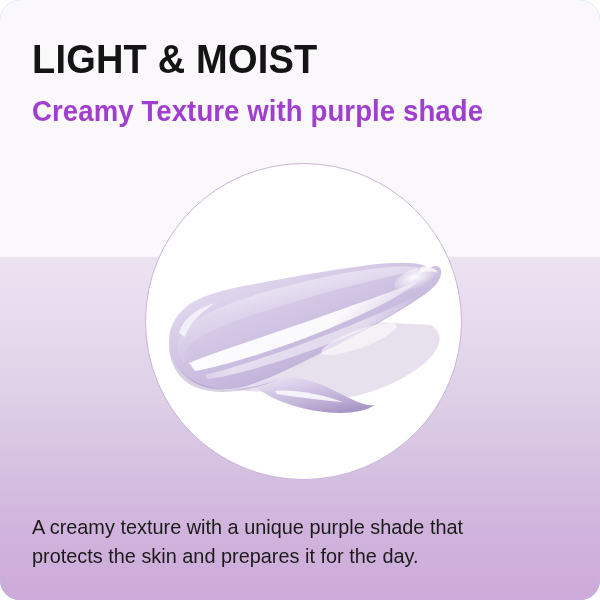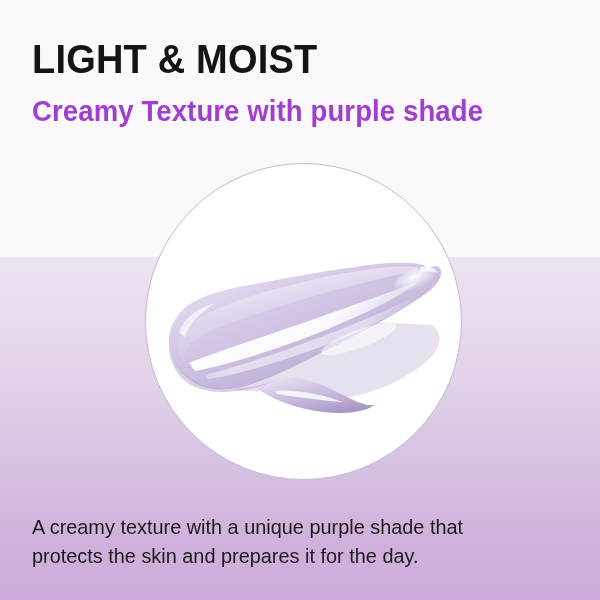--- a/index.html
+++ b/index.html
@@ -11,20 +11,21 @@
   body {
     font-family: "Liberation Sans", "DejaVu Sans", sans-serif;
   }
 
   .banner {
     position: relative;
     width: 600px;
     height: 600px;
     overflow: hidden;
     background: #7dd3fc;
+    border-radius: 20px;
   }
 
   
   .bg-top {
     position: absolute;
     left: 0;
     top: 0;
     width: 600px;
     height: 257px;
     background: #faf8fb;

